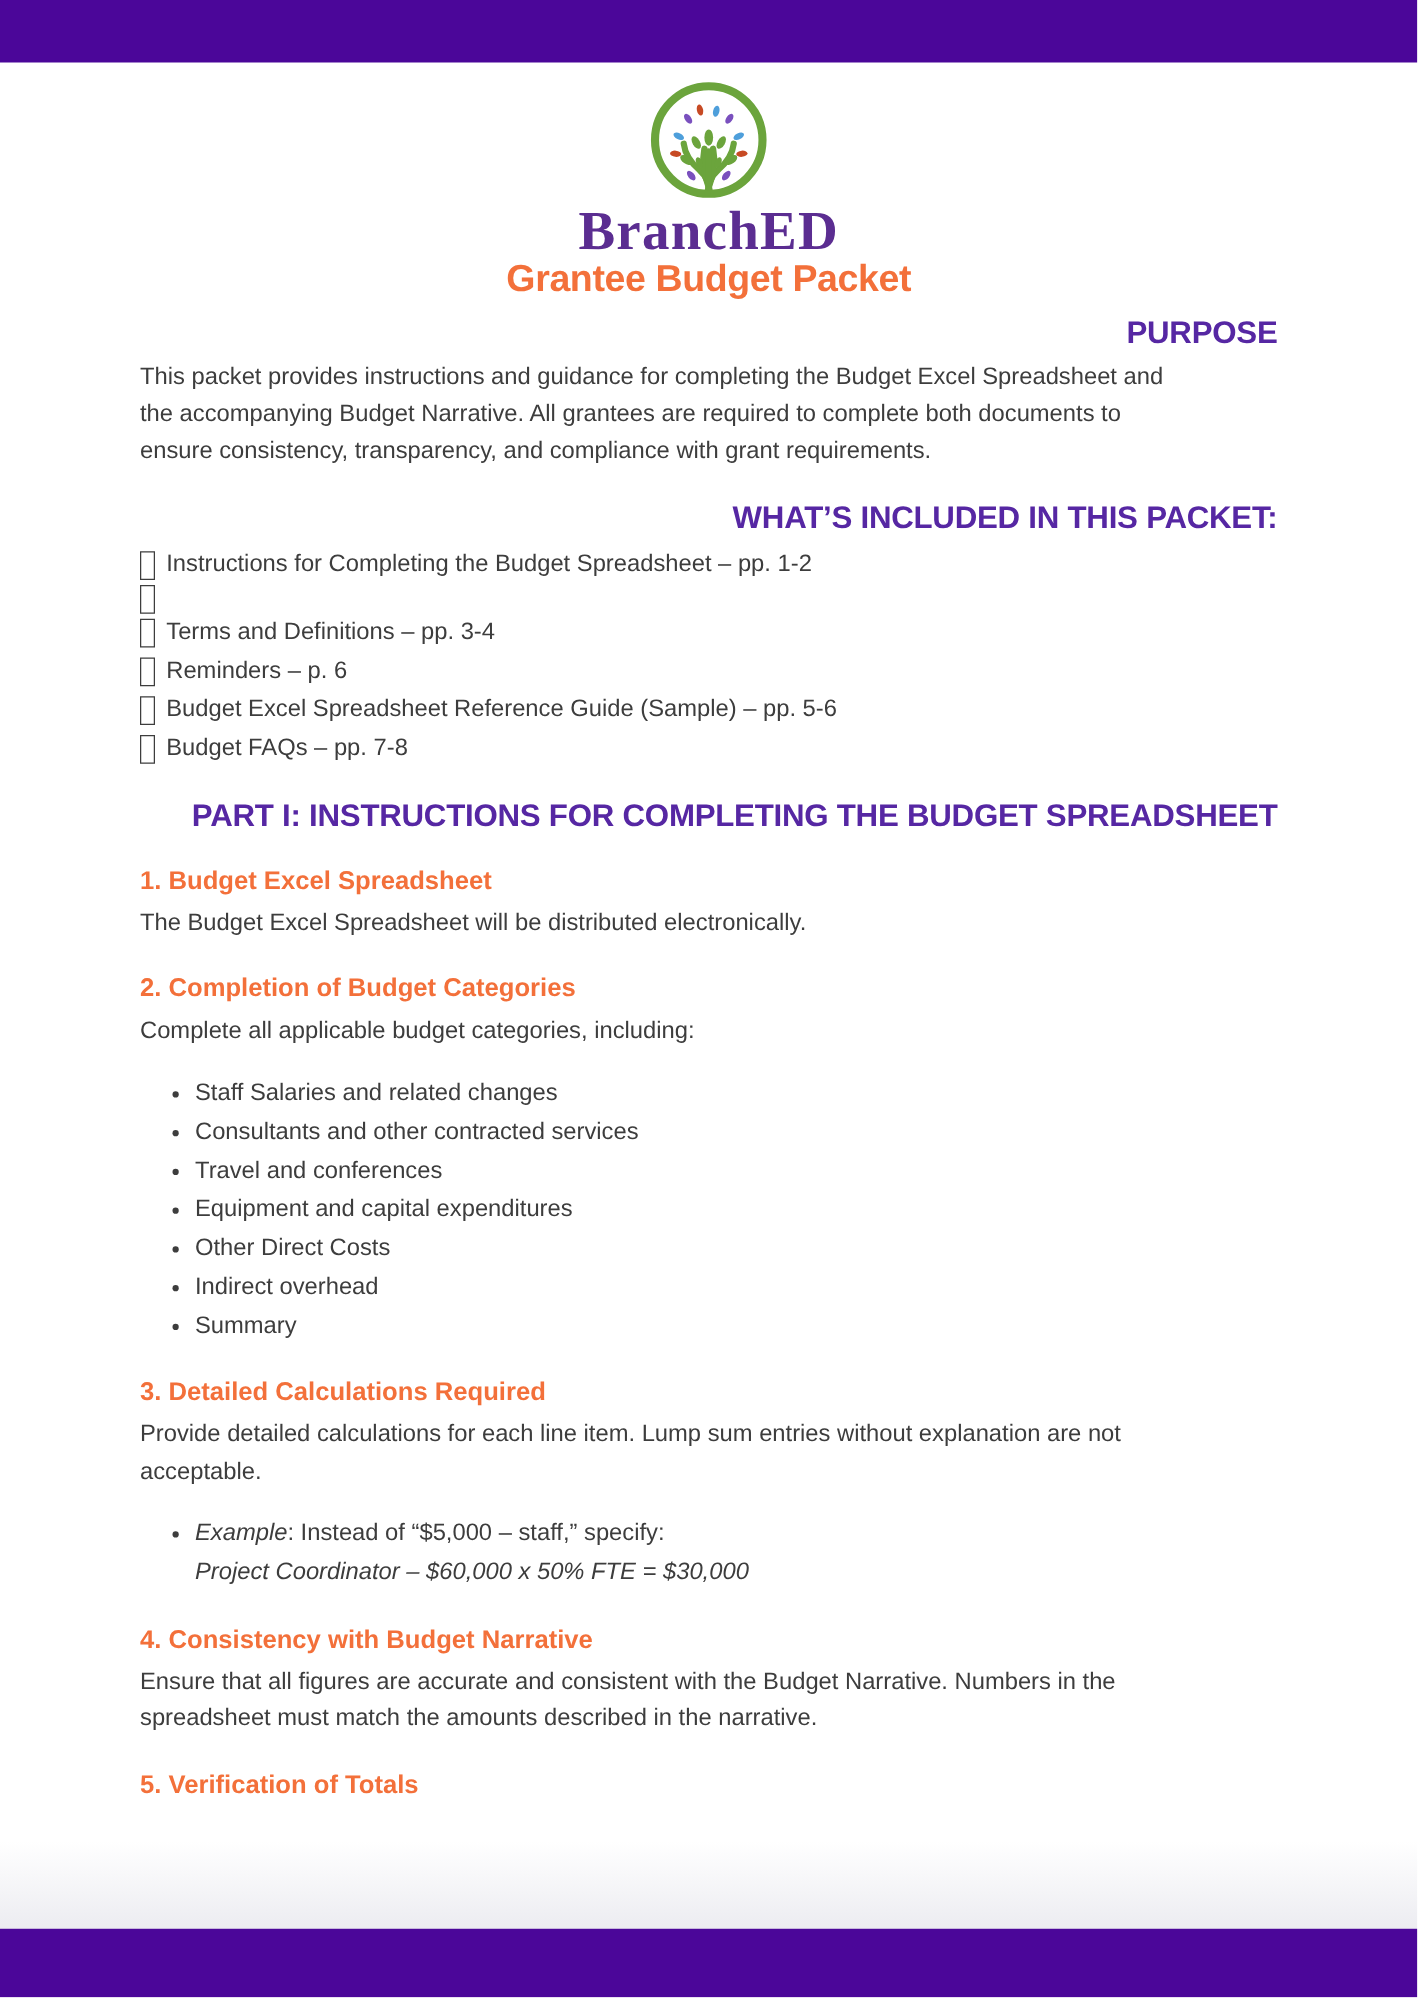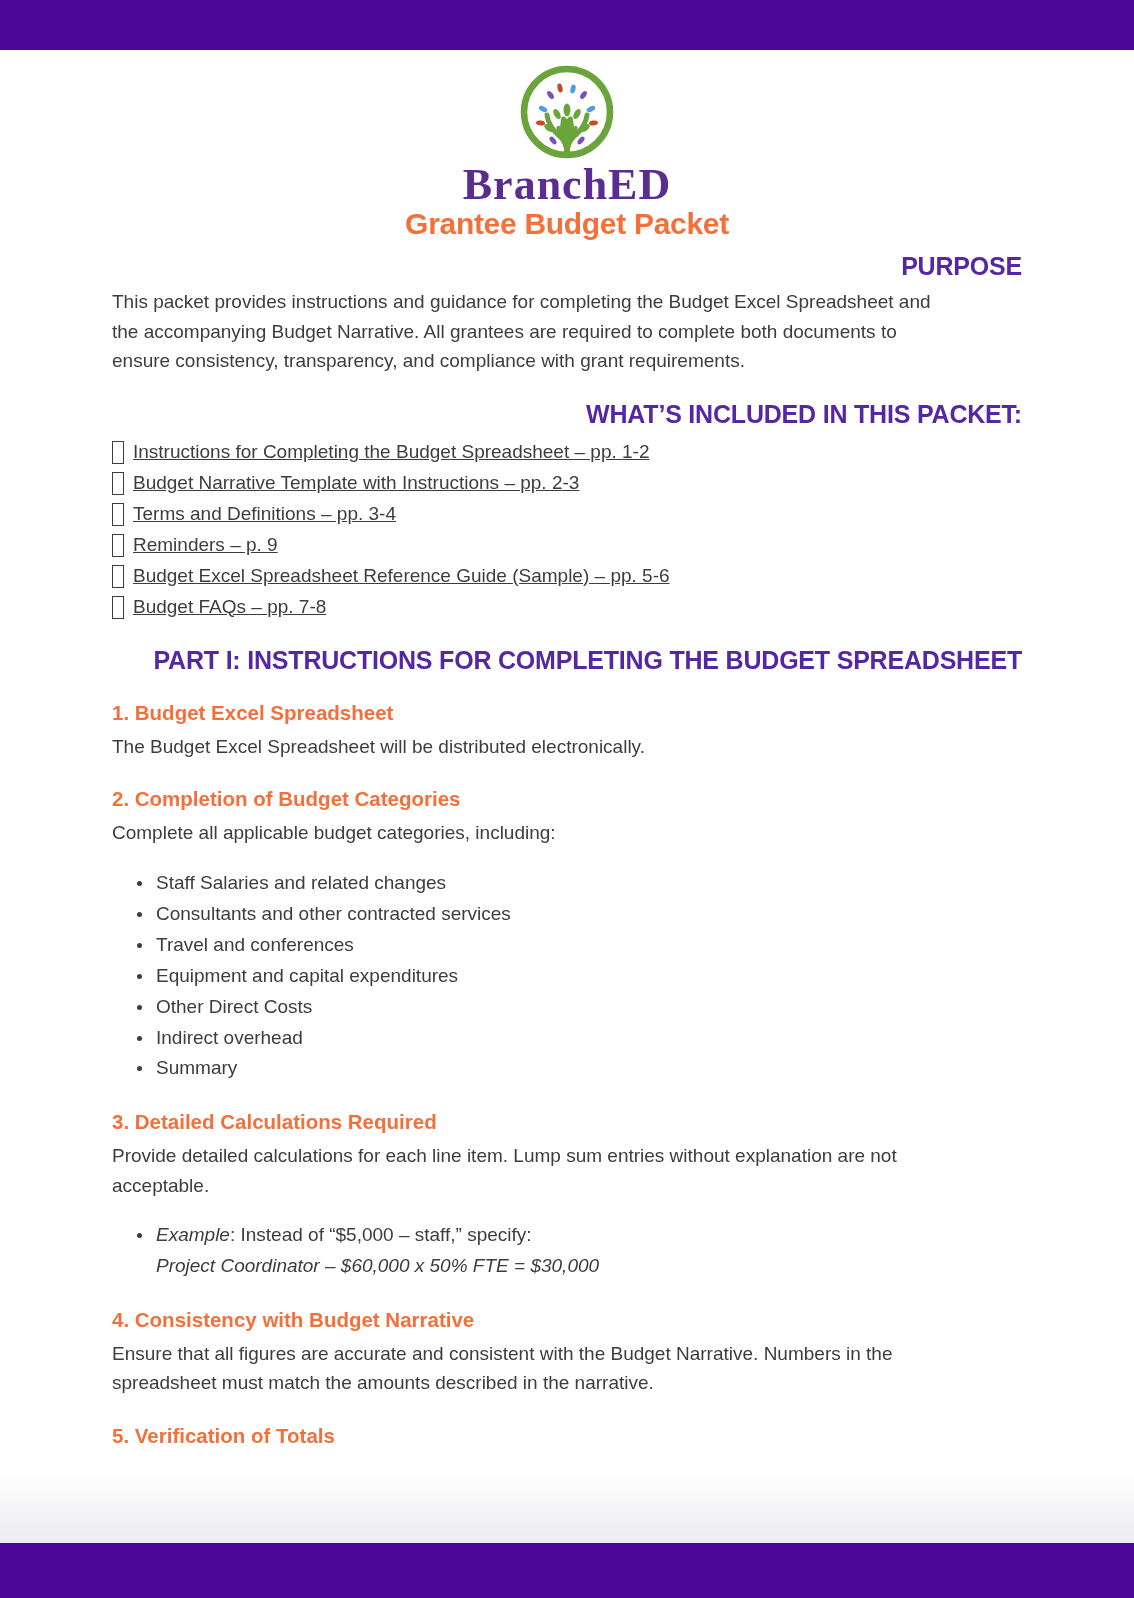--- a/index.html
+++ b/index.html
@@ -77,21 +77,20 @@
     list-style: none;
     margin: 8px 0 0 0;
     padding: 0;
   }
   ul.checklist li {
     display: flex;
     align-items: center;
     font-size: 19px;
     line-height: 1.63;
     color: #3d3d3d;
-    text-decoration: underline;
   }
   .box-icon {
     display: inline-block;
     width: 10px;
     height: 21px;
     border: 1.5px solid #3d3d3d;
     margin-right: 9px;
     flex: none;
   }
   ul.bullets {
@@ -158,29 +157,28 @@
     <p>This packet provides instructions and guidance for completing the Budget Excel Spreadsheet and the accompanying Budget Narrative. All grantees are required to complete both documents to ensure consistency, transparency, and compliance with grant requirements.</p>
 
     <h2>WHAT’S INCLUDED IN THIS PACKET:</h2>
     <ul class="checklist">
       <li>
           <span class="box-icon"></span>
           <span>Instructions for Completing the Budget Spreadsheet – pp. 1-2</span>
         </li>
       <li>
           <span class="box-icon"></span>
-          <span>Budget Narrative Template with Instructions – pp. 2-3</span>
         </li>
       <li>
           <span class="box-icon"></span>
           <span>Terms and Definitions – pp. 3-4</span>
         </li>
       <li>
           <span class="box-icon"></span>
-          <span>Reminders – p. 9</span>
+          <span>Reminders – p. 6</span>
         </li>
       <li>
           <span class="box-icon"></span>
           <span>Budget Excel Spreadsheet Reference Guide (Sample) – pp. 5-6</span>
         </li>
       <li>
           <span class="box-icon"></span>
           <span>Budget FAQs – pp. 7-8</span>
         </li>
     </ul>

